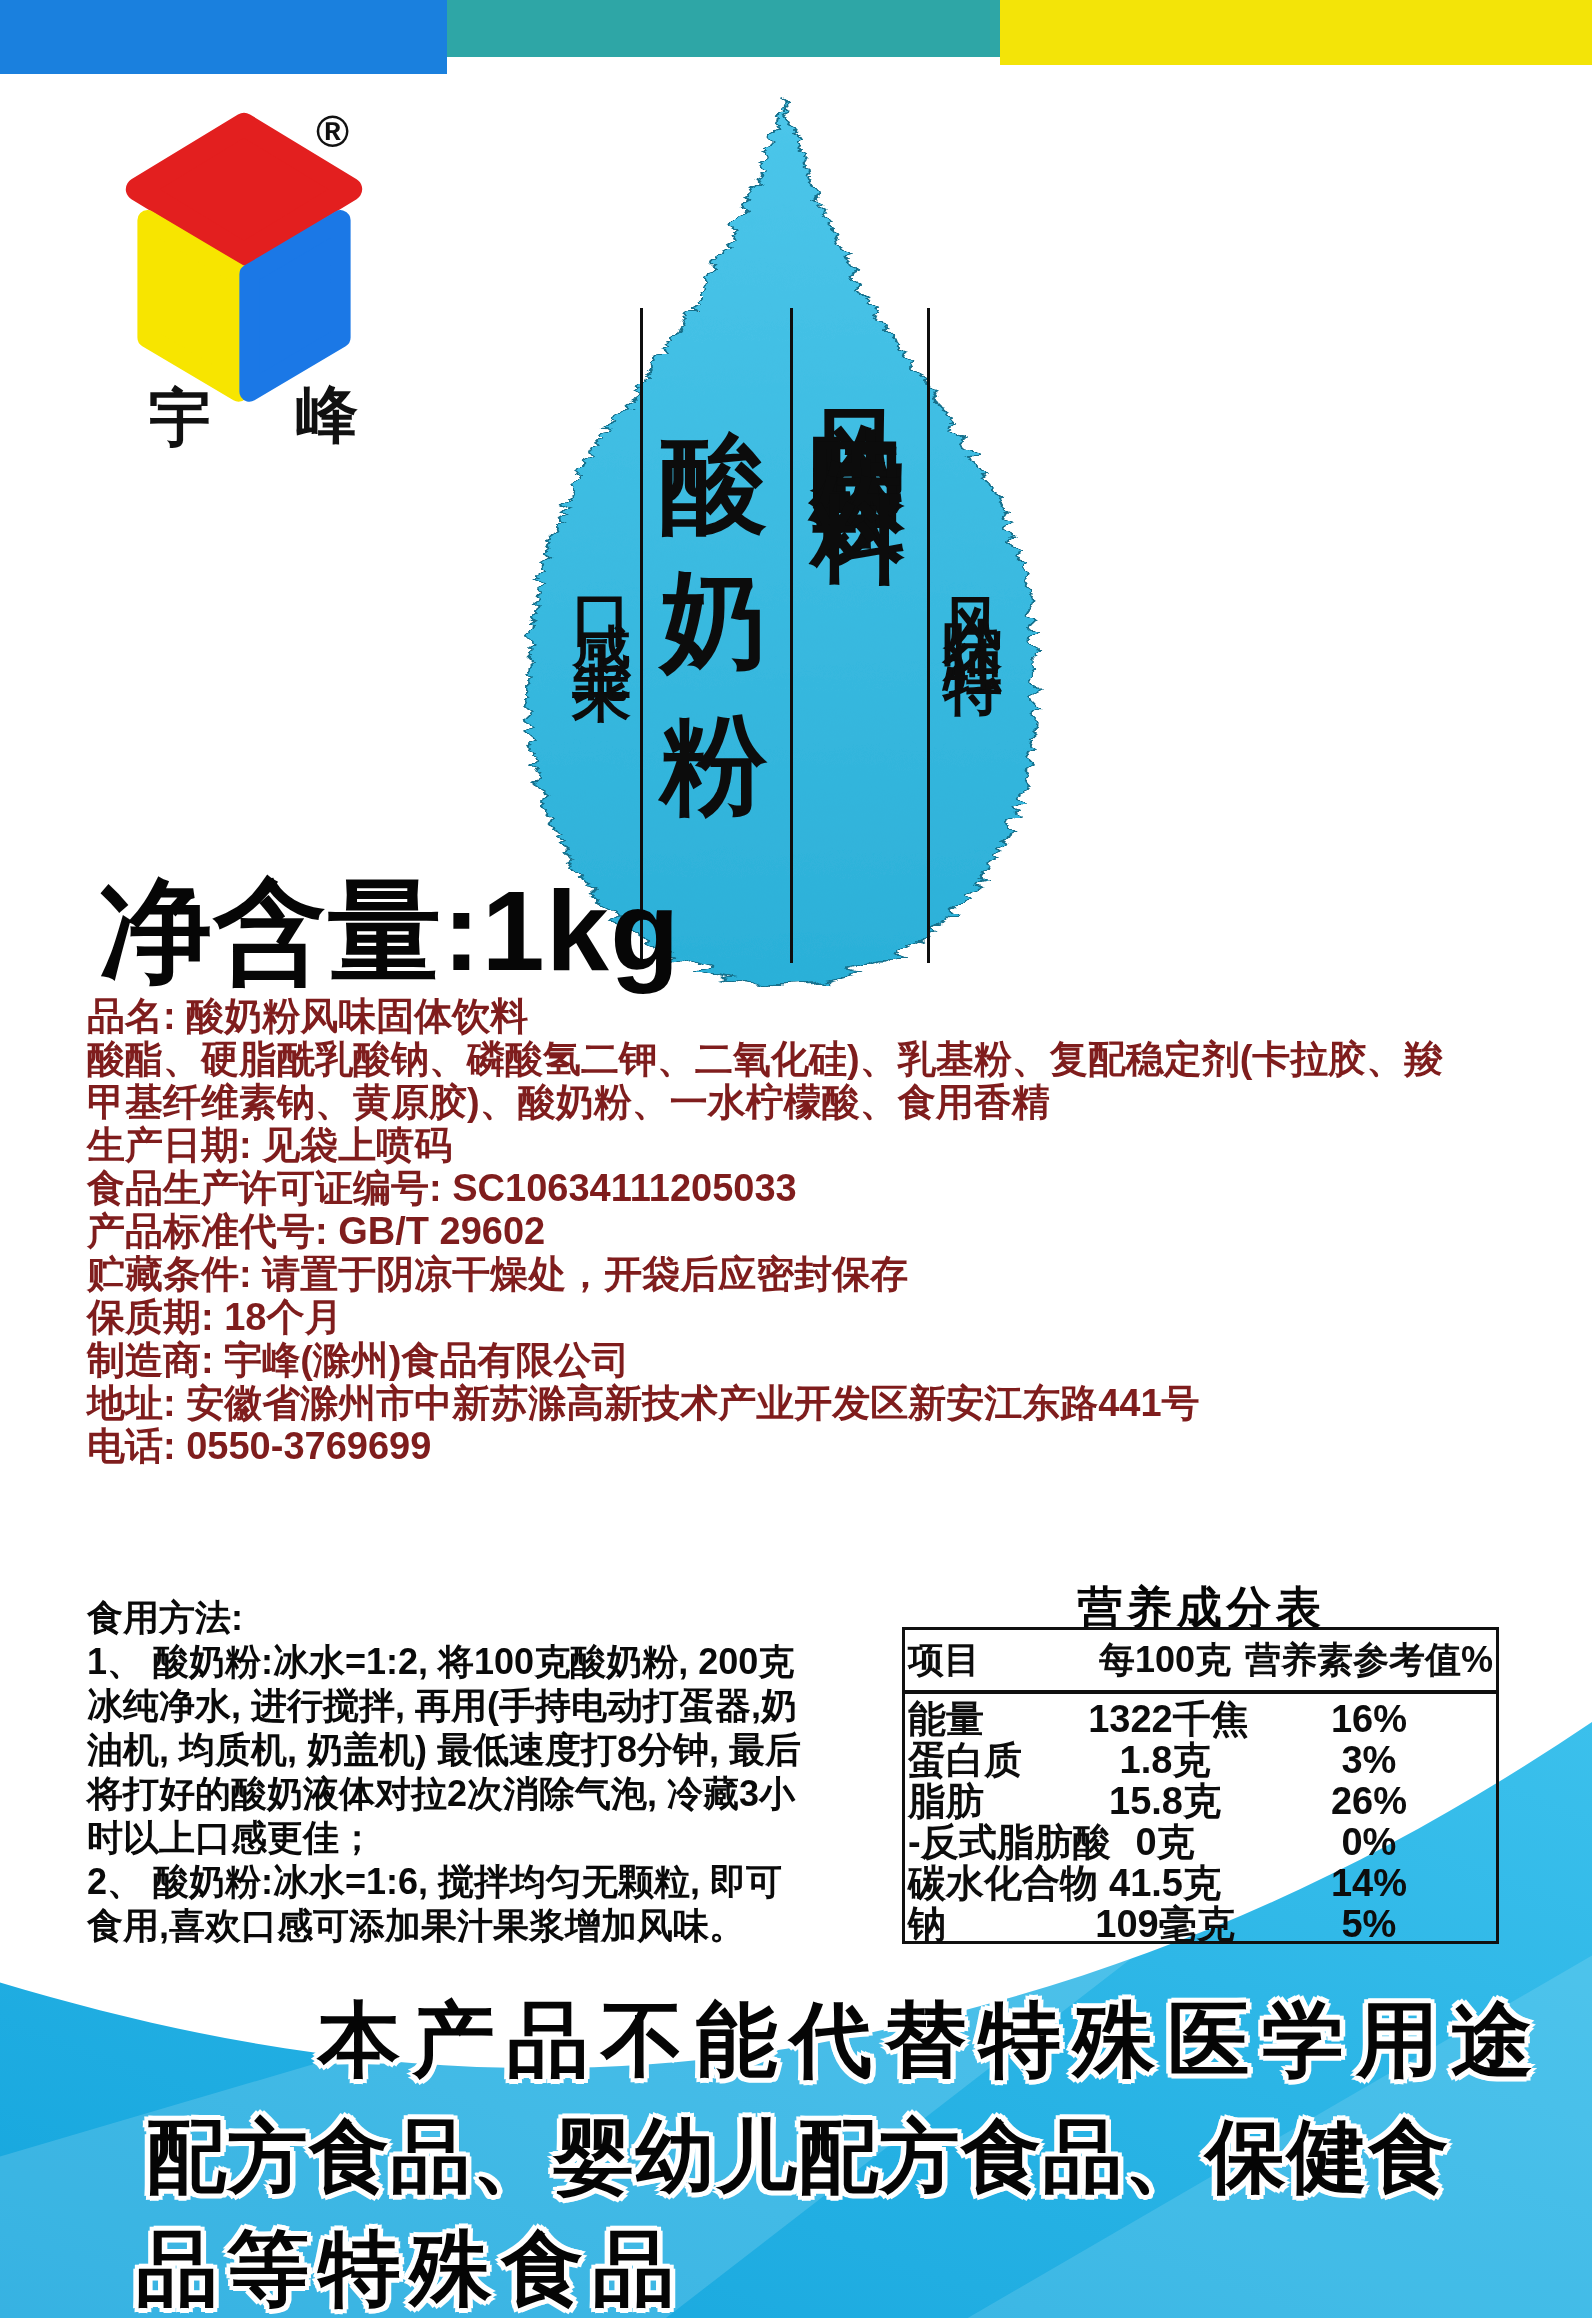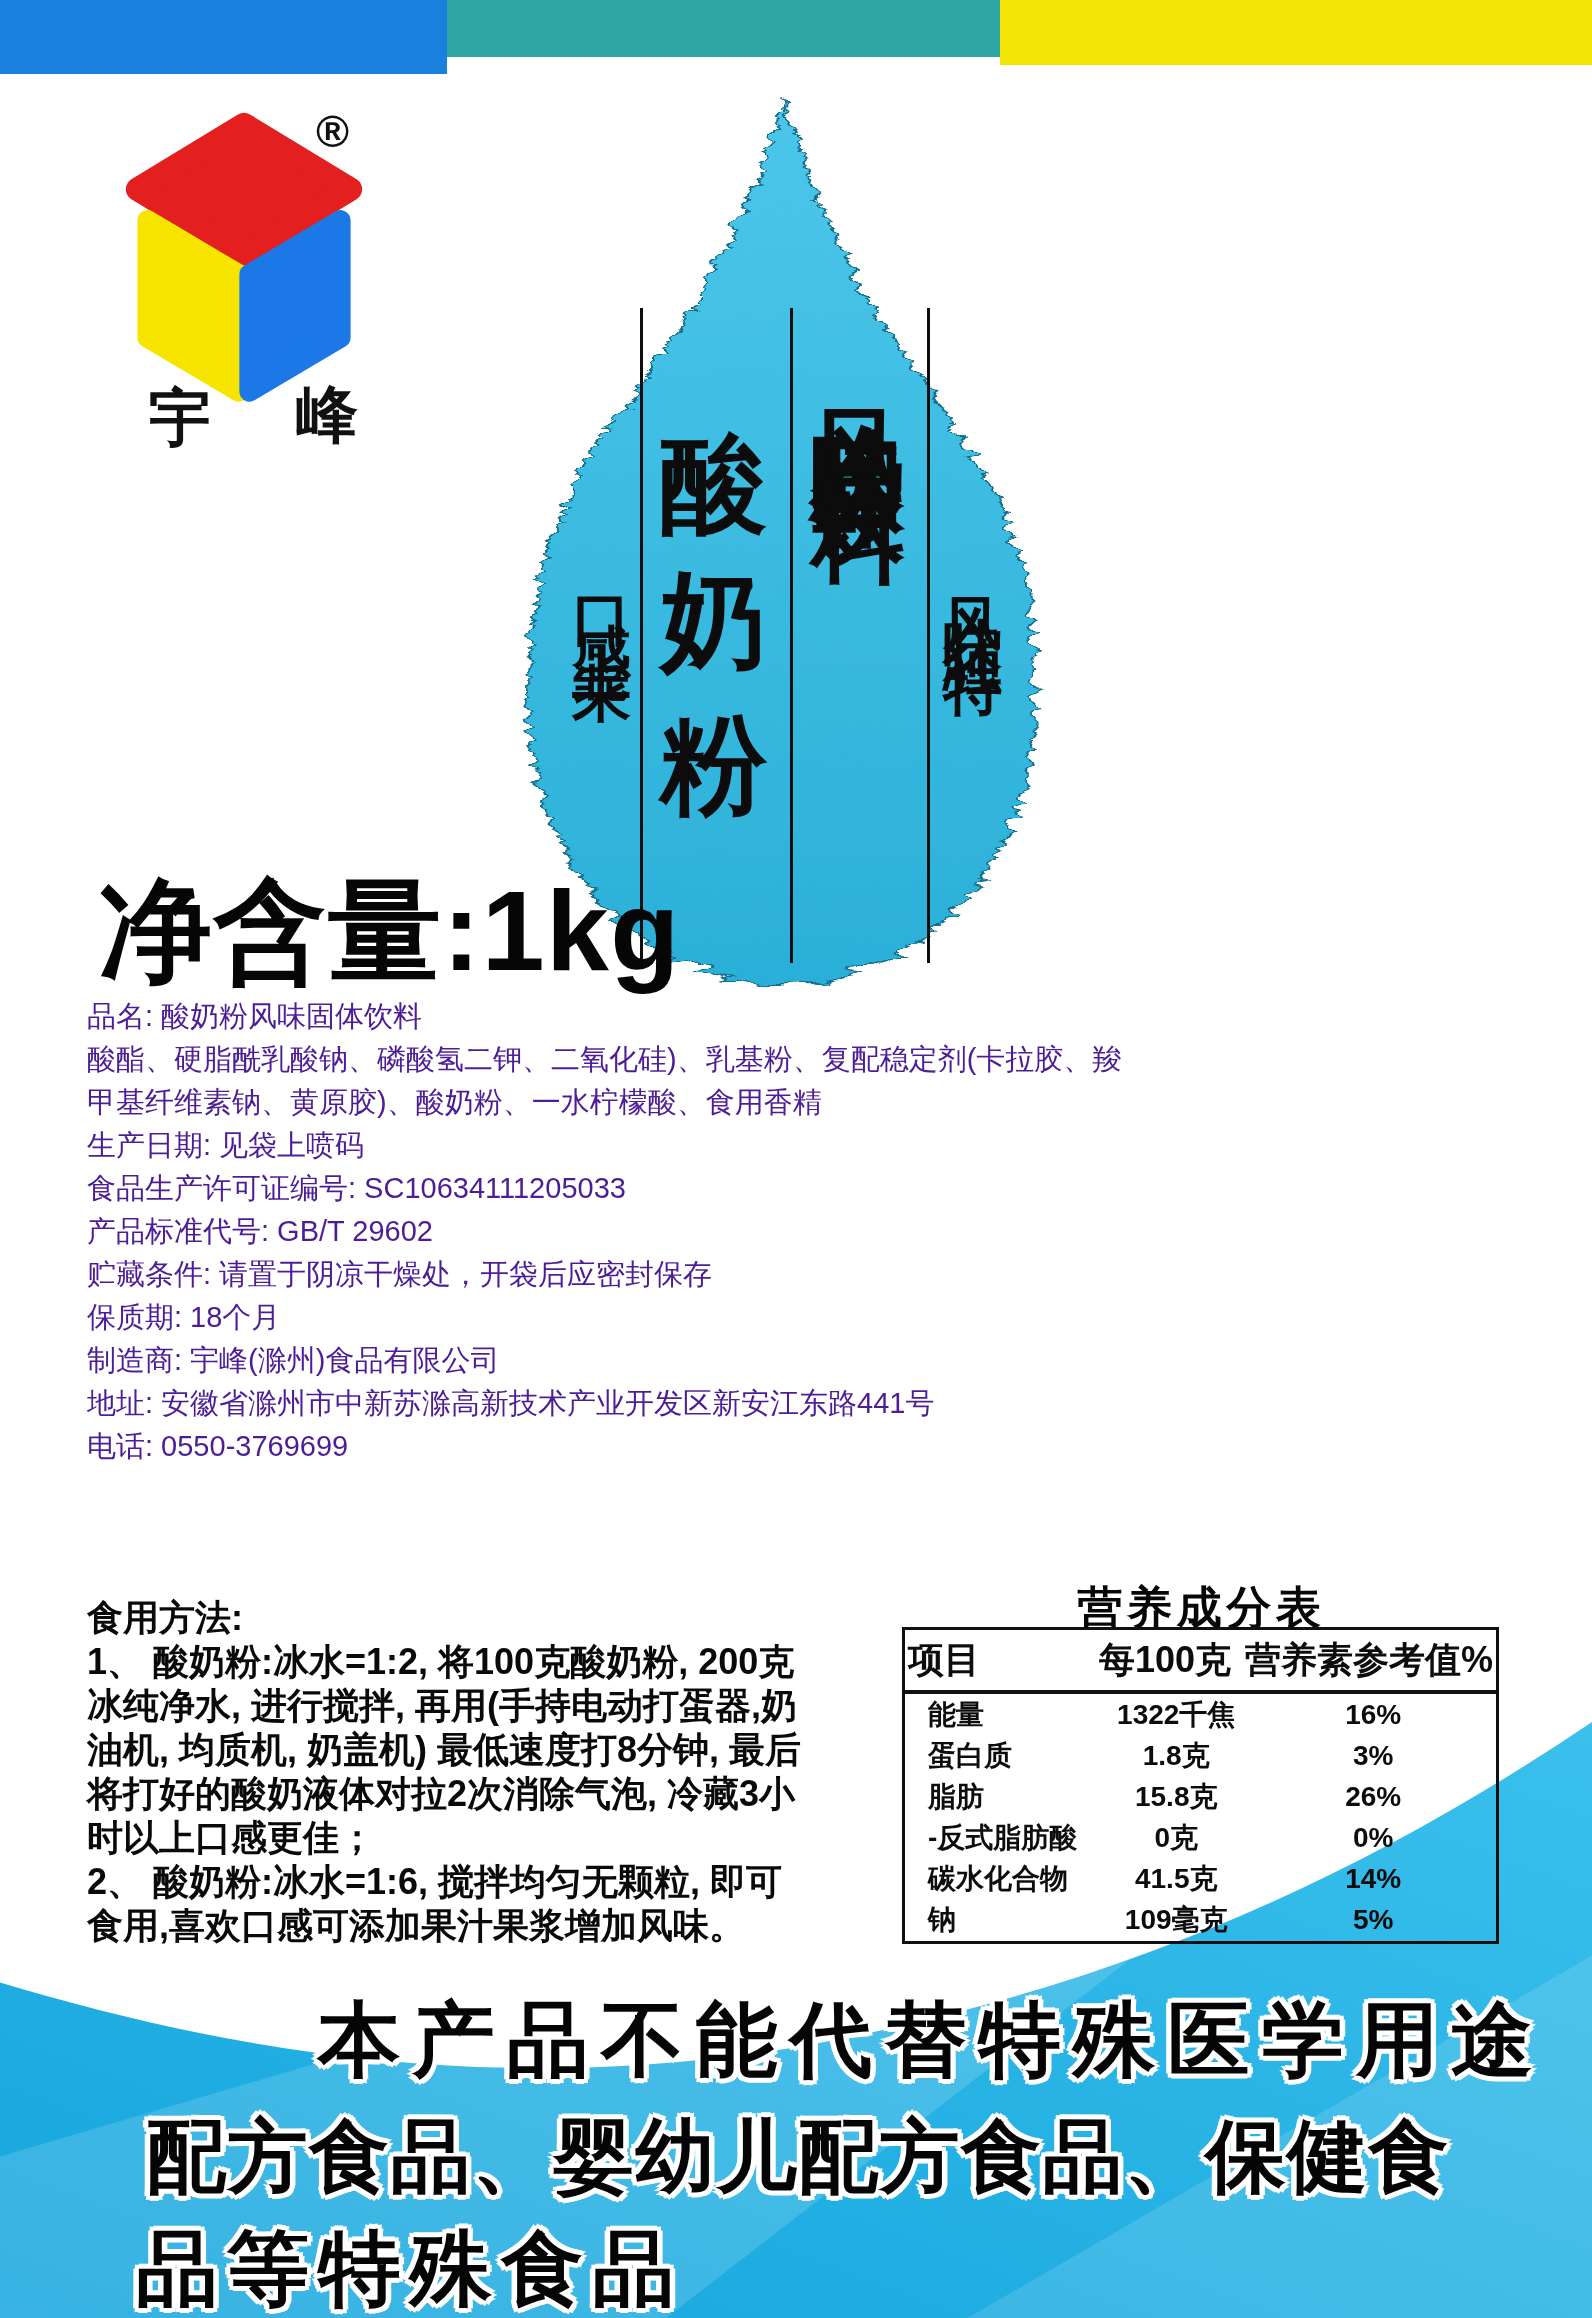--- a/index.html
+++ b/index.html
@@ -31,37 +31,37 @@
   .v-left   {left:573px; top:555px;font-size:59px; letter-spacing:20px;}
   .v-product{left:662px; top:342px;font-size:107px;letter-spacing:143px;}
   .v-cat    {left:812px;top:336px;font-size:94px;letter-spacing:16px;}
   .v-right  {left:944px;top:550px;font-size:59px; letter-spacing:20px;}
 
   
   .net-weight{position:absolute;left:99px;top:856px;font-size:113px;font-weight:800;
               letter-spacing:1.5px;color:#060606;}
 
   
-  .info{position:absolute;left:87px;top:995px;width:1476px;font-size:29px;
-        font-weight:400;line-height:43px;color:#4c1d95;}
+  .info{position:absolute;left:87px;top:995px;width:1476px;font-size:38px;
+        font-weight:700;line-height:43px;color:#7f1d1d;}
   .info div{white-space:nowrap;}
 
   
   .usage{position:absolute;left:87px;top:1596px;width:819px;font-size:36px;
          font-weight:600;line-height:44px;color:#0a0a0a;z-index:3;}
   .usage div{white-space:nowrap;}
 
   
   .nutrition-title{position:absolute;left:904px;top:1578px;width:595px;text-align:center;
                    font-size:45px;font-weight:800;letter-spacing:4.6px;z-index:3;color:#070707;}
   .ntable{position:absolute;left:902px;top:1627px;width:597px;height:317px;
           border:3.9px solid #101010;box-sizing:border-box;z-index:3;background:transparent;}
   .nrow{display:grid;grid-template-columns:31% 26% 43%;align-items:center;}
   .nhead{height:60px;border-bottom:4.6px solid #101010;font-weight:800;font-size:36px;}
-  .ndata{height:41px;font-size:28px;margin-left:20px;}
+  .ndata{height:41px;font-size:38px;}
   .ncell-label{padding-left:3px;font-weight:700;text-align:left;white-space:nowrap;}
   .ncell-val{text-align:center;font-weight:600;white-space:nowrap;}
   .ncell-pct{text-align:center;font-weight:600;white-space:nowrap;}
   .nhead .ncell-val,.nhead .ncell-pct{font-weight:800;}
 
   
   .bottom-bg{position:absolute;left:0;top:1623px;width:1592px;height:696px;z-index:1;}
 
   
   .warn-line{position:absolute;z-index:4;font-weight:900;color:#050505;white-space:nowrap;

